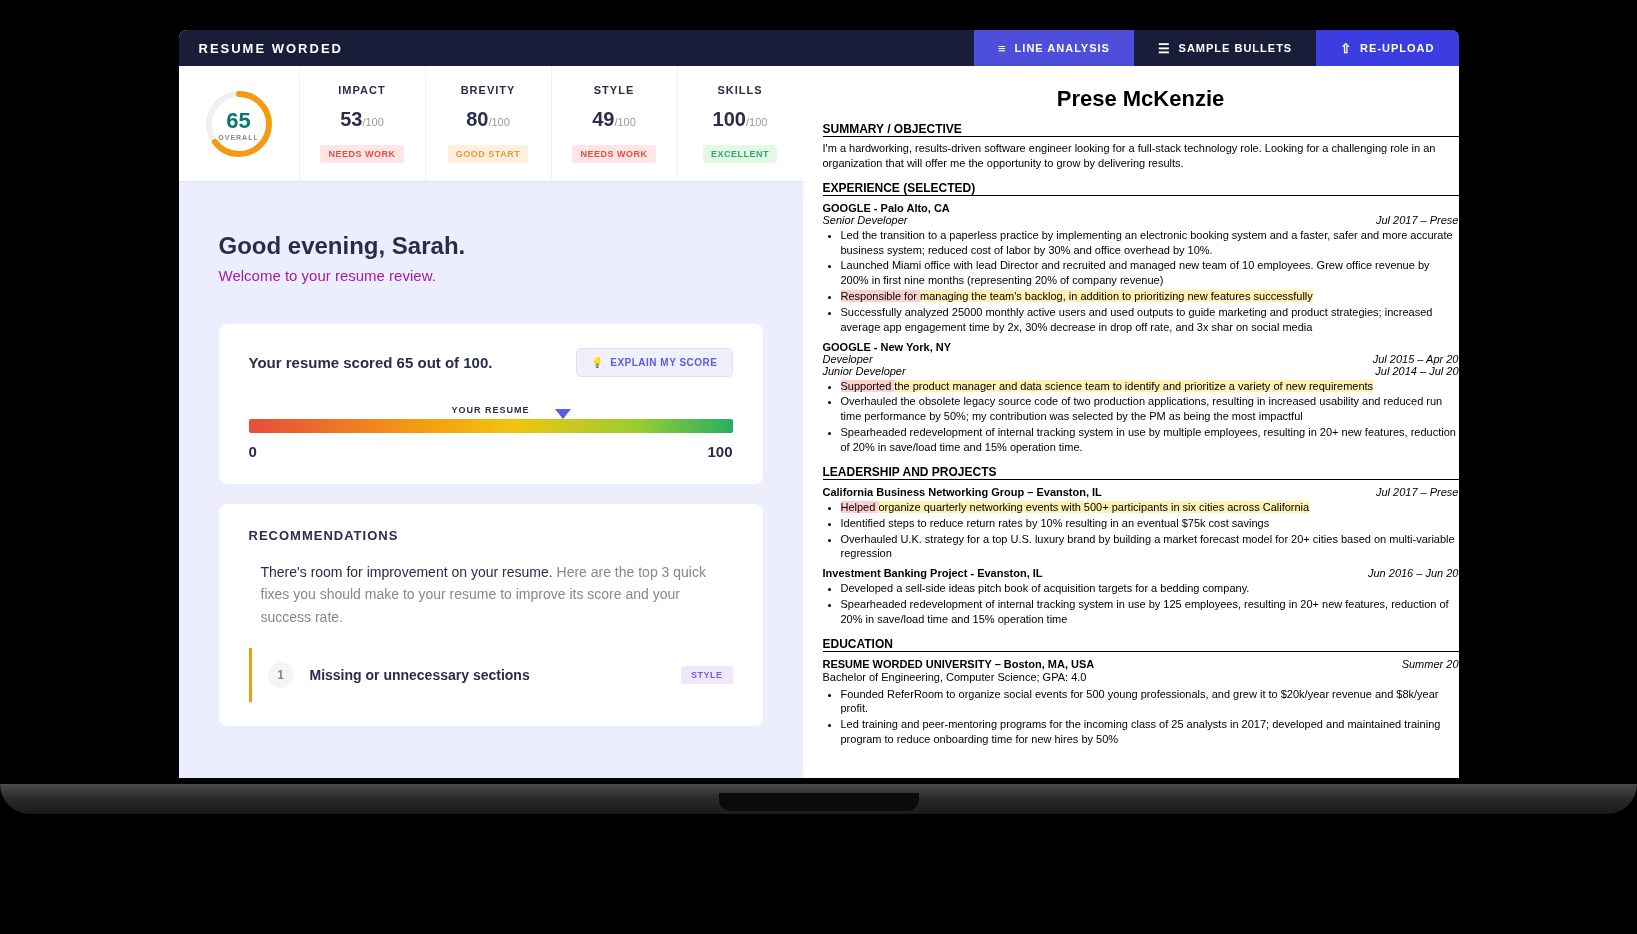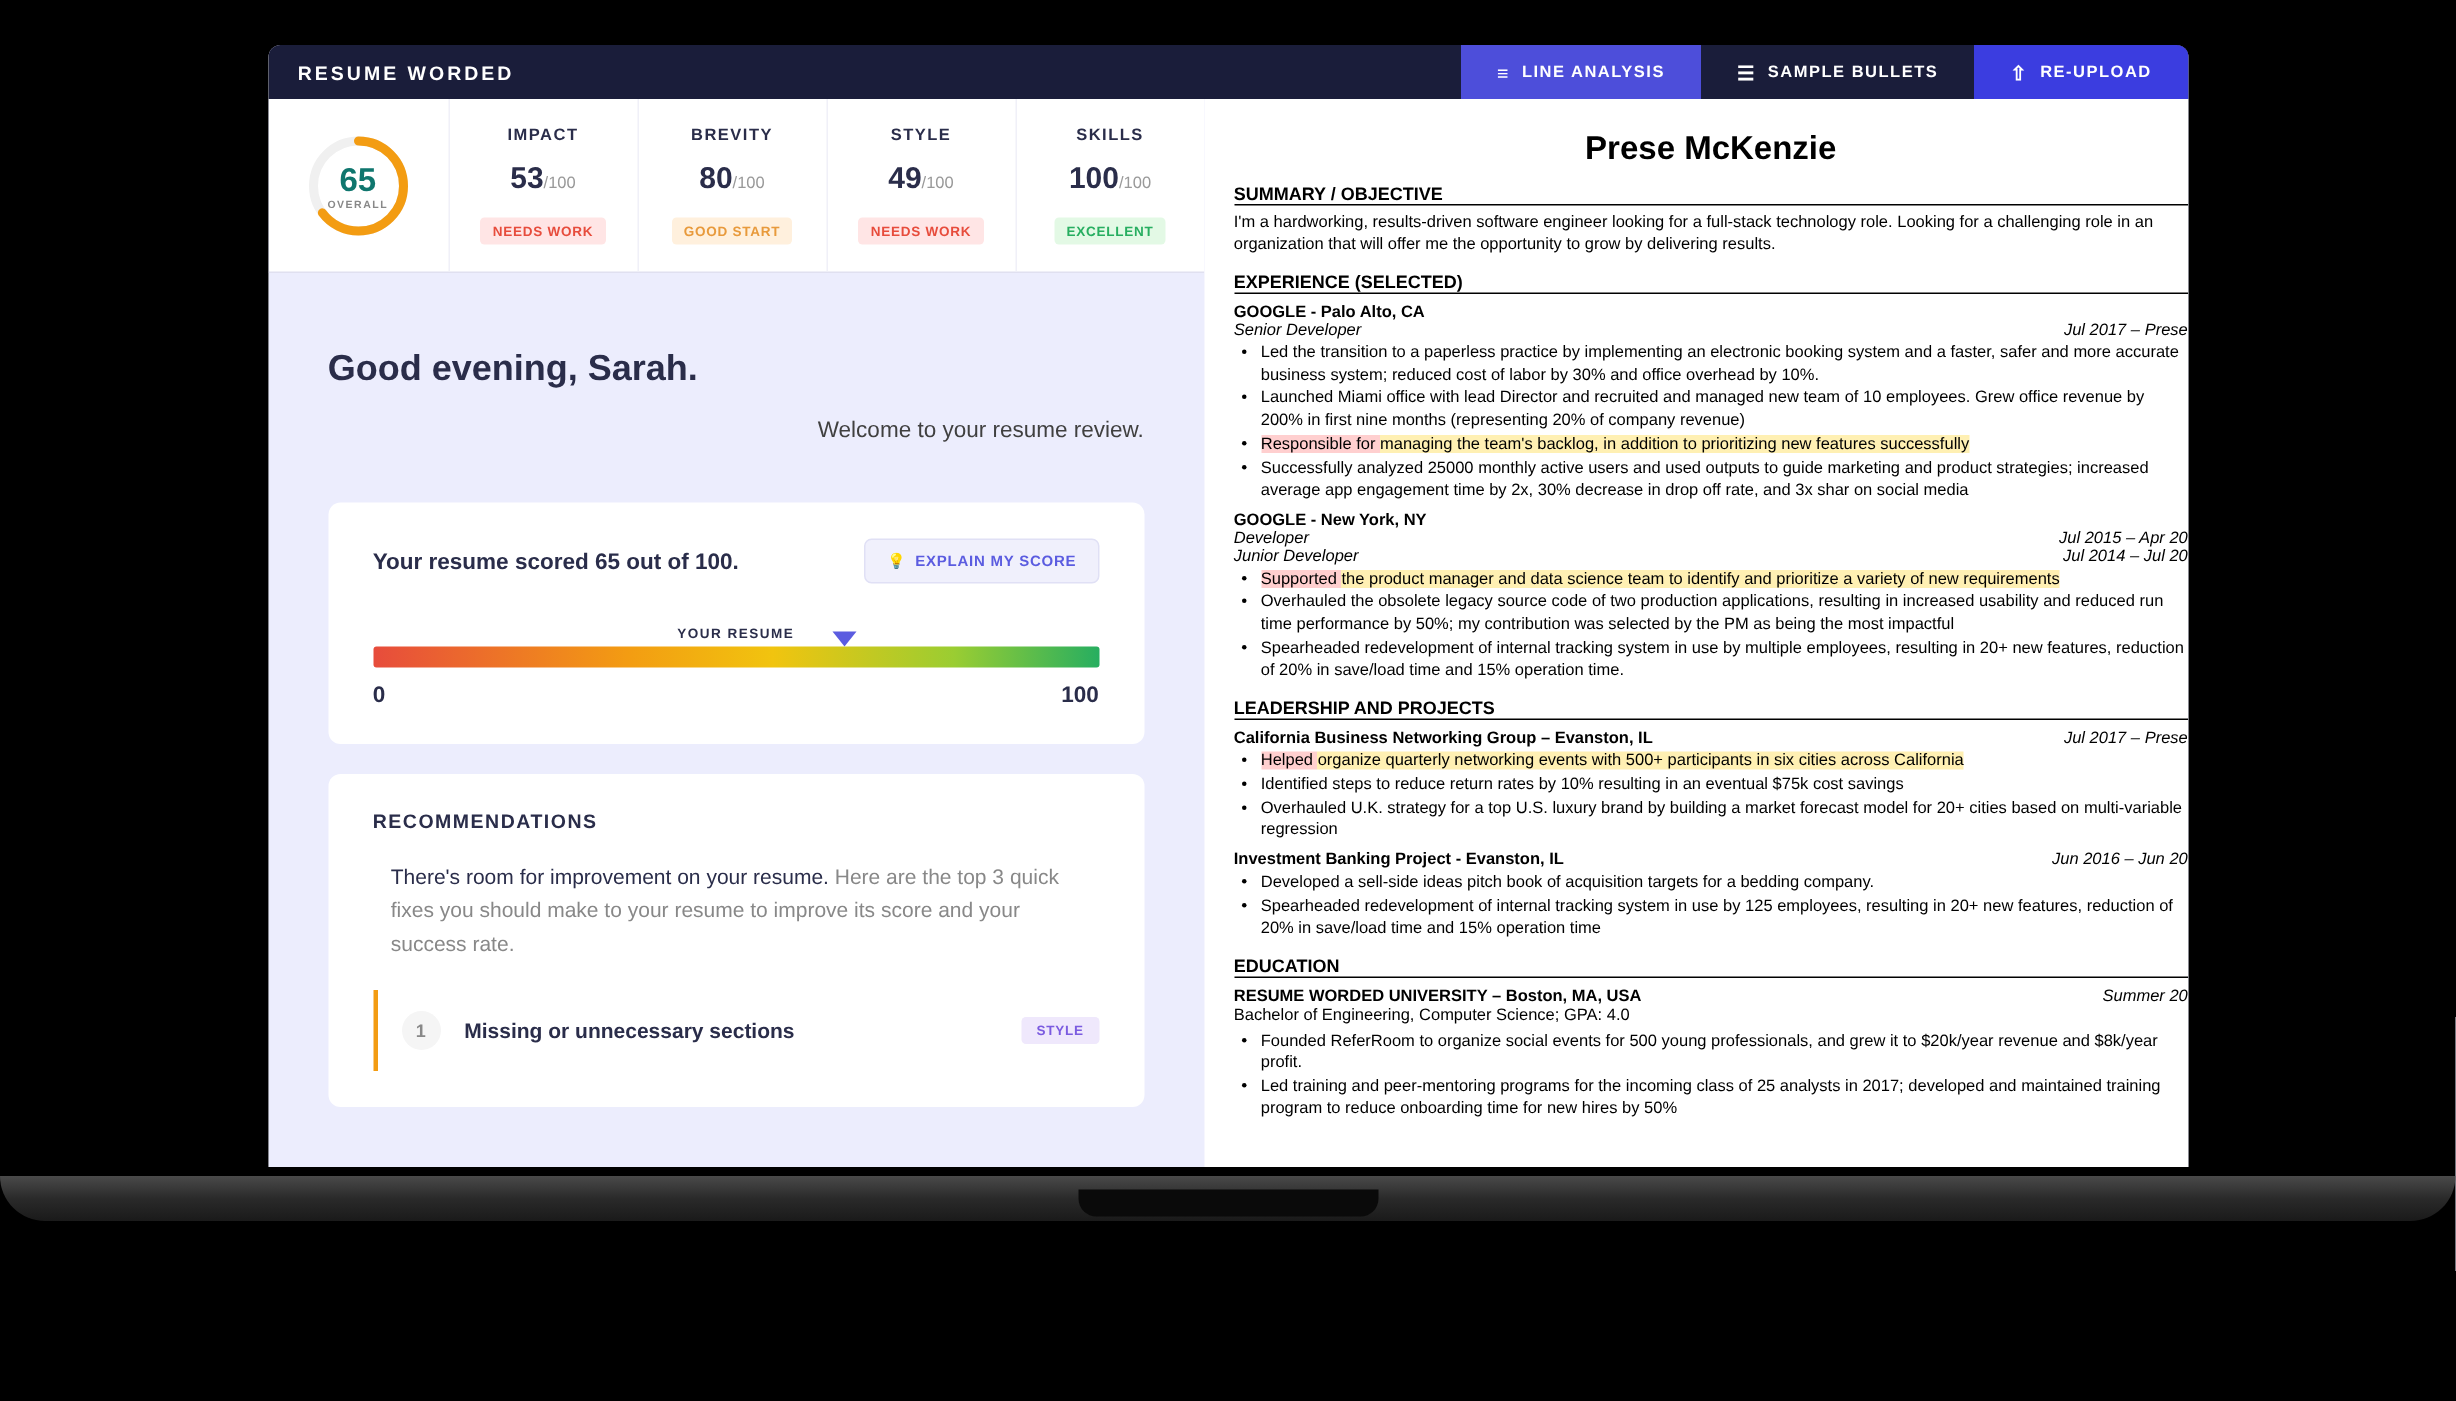--- a/index.html
+++ b/index.html
@@ -31,22 +31,22 @@
 .metric-cell { flex: 1; padding: 18px 10px; text-align: center; border-left: 1px solid #f0f0f8; }
 .metric-title { font-size: 11px; font-weight: 700; letter-spacing: 1px; color: #2a2d4a; margin-bottom: 12px; }
 .metric-score { font-size: 20px; font-weight: 700; color: #2a2d4a; }
 .metric-max { font-size: 11px; color: #999; font-weight: 500; }
 .metric-badge { display: inline-block; margin-top: 14px; padding: 4px 8px; font-size: 9px; font-weight: 700; letter-spacing: 0.5px; border-radius: 3px; }
 .badge-red { background: #ffe5e5; color: #e74c3c; }
 .badge-orange { background: #fff0dd; color: #e89a3c; }
 .badge-green { background: #e3f9e5; color: #27ae60; }
 
 .greeting { padding: 50px 40px 20px; }
-.greeting h2 { font-size: 24px; font-weight: 700; color: #2a2d4a; margin-bottom: 18px; }
-.greeting p { font-size: 15px; color: #404040; text-align: right; }
+.greeting h2 { font-size: 24px; font-weight: 700; color: #2a2d4a; margin-bottom: 7px; }
+.greeting p { font-size: 15px; color: #a21caf; }
 
 .score-card { margin: 20px 40px; background: #fff; border-radius: 8px; padding: 24px 30px; }
 .score-card-top { display: flex; justify-content: space-between; align-items: center; margin-bottom: 28px; }
 .score-card-title { font-size: 15px; font-weight: 700; color: #2a2d4a; }
 .explain-btn { display: flex; align-items: center; gap: 6px; padding: 8px 14px; background: #f0f0fc; border: 1px solid #e0e0f5; border-radius: 5px; font-size: 10px; font-weight: 700; color: #5b5ce0; letter-spacing: 0.5px; cursor: pointer; }
 .your-resume-label { text-align: center; font-size: 9px; font-weight: 700; letter-spacing: 1px; color: #2a2d4a; margin-bottom: 4px; }
 .gradient-bar-wrap { position: relative; margin-bottom: 10px; }
 .gradient-bar { height: 14px; background: linear-gradient(90deg, #e74c3c 0%, #f39c12 35%, #f1c40f 55%, #9acd32 80%, #27ae60 100%); border-radius: 2px; }
 .marker { position: absolute; top: -10px; width: 0; height: 0; border-left: 8px solid transparent; border-right: 8px solid transparent; border-top: 10px solid #5b5ce0; transform: translateX(-50%); }
 .scale { display: flex; justify-content: space-between; font-size: 15px; font-weight: 600; color: #2a2d4a; margin-top: 8px; }

